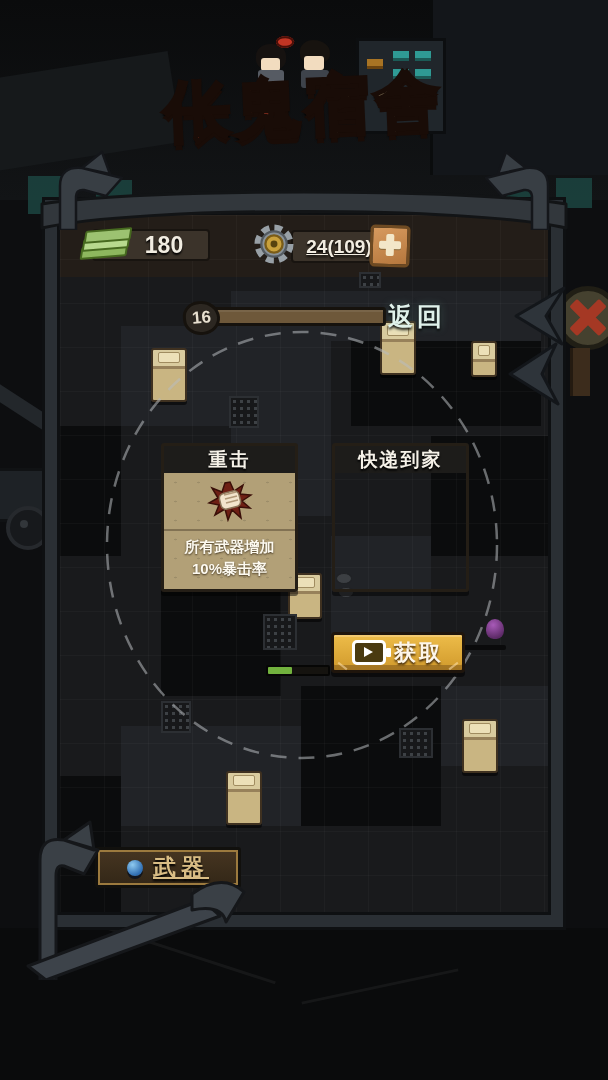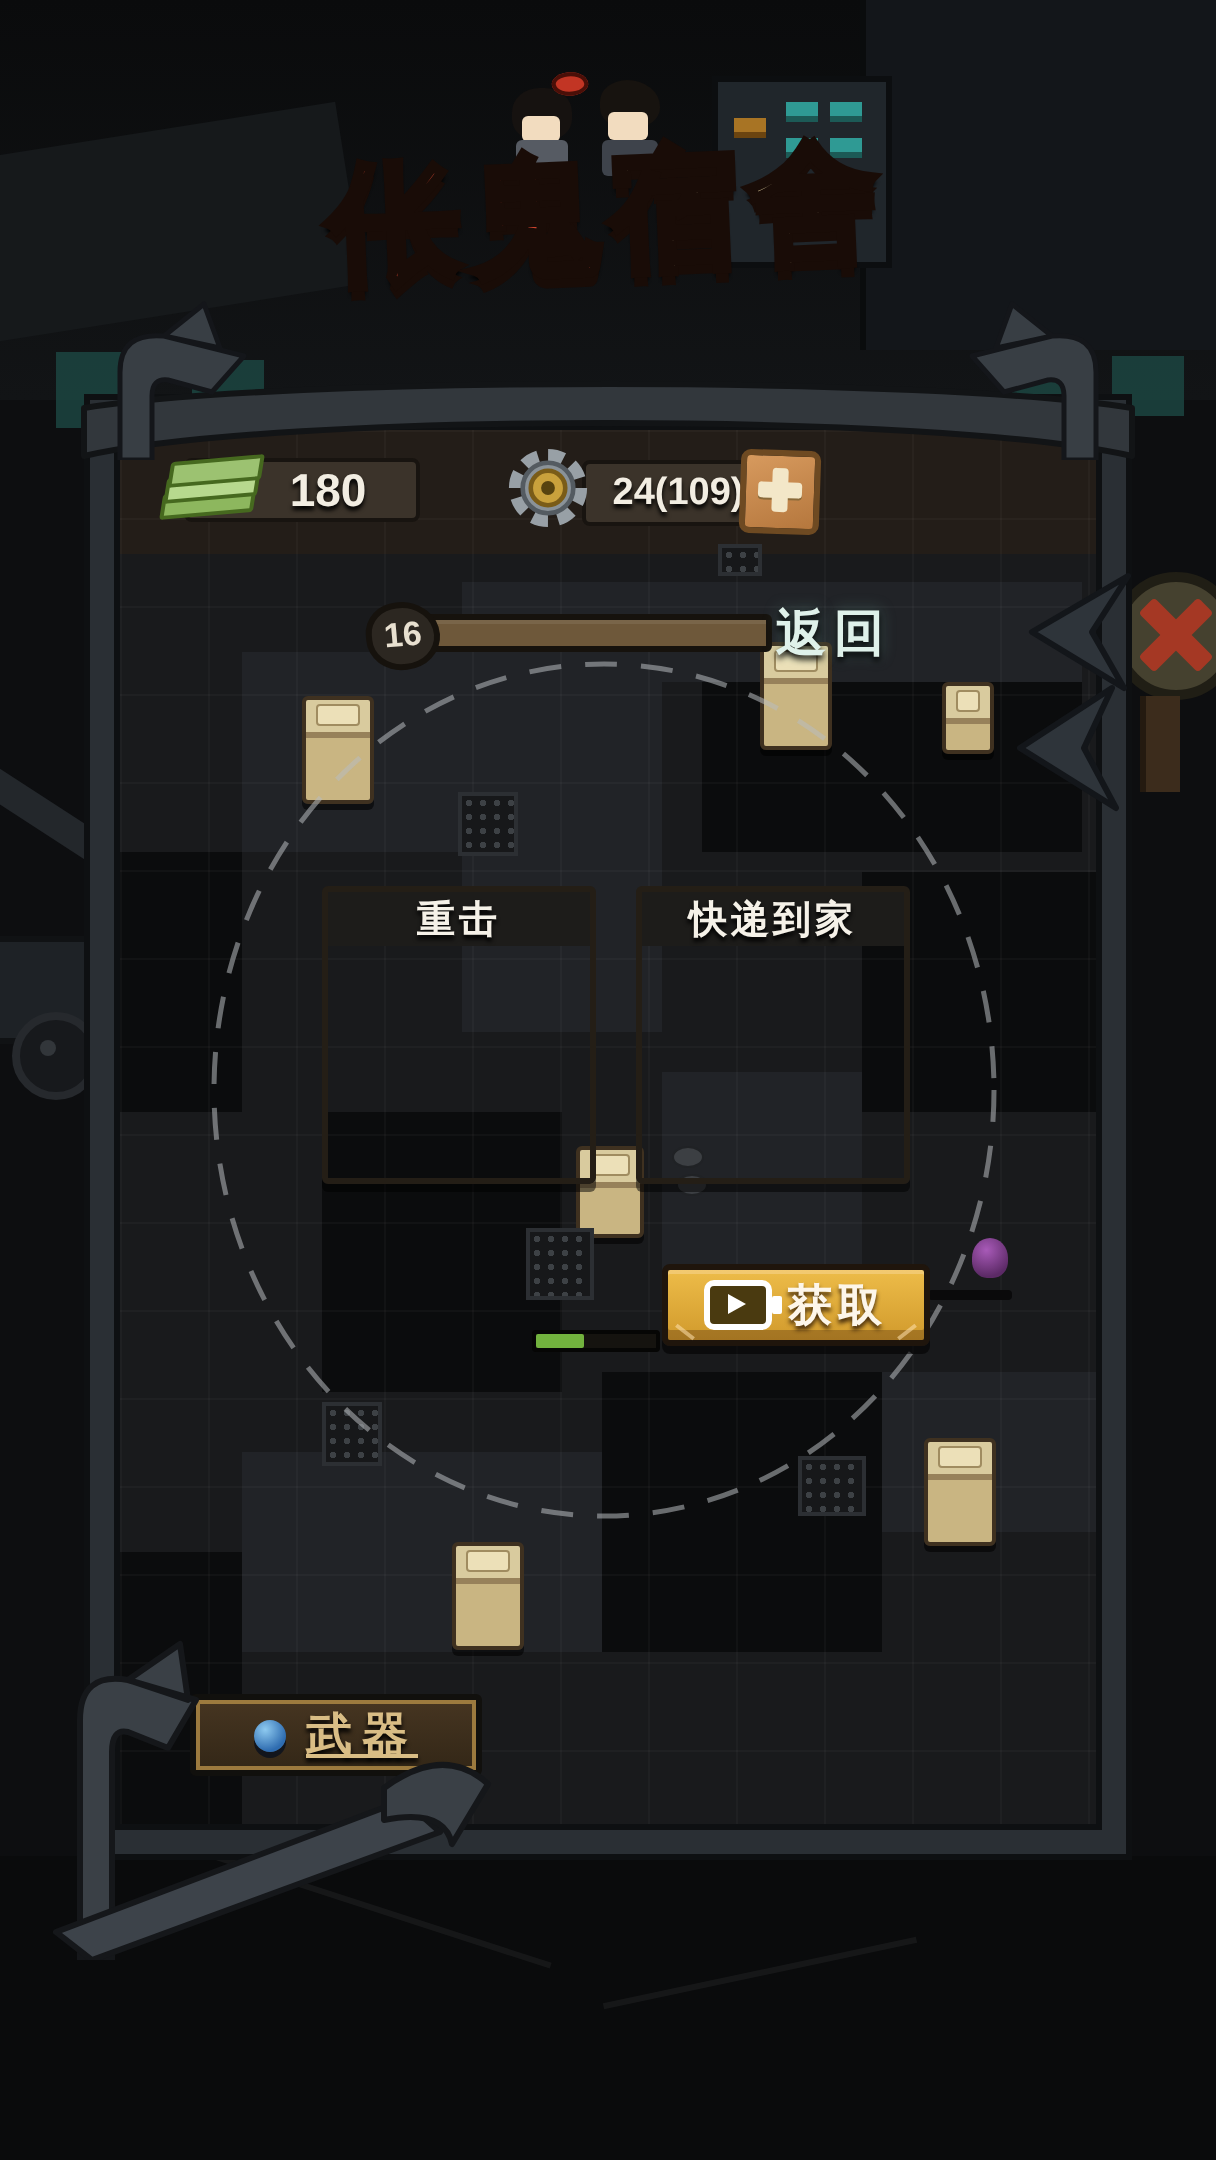--- a/index.html
+++ b/index.html
@@ -57,21 +57,21 @@
   .circle-svg{position:absolute;left:0;top:0;z-index:5;pointer-events:none;}
   
   .pill{position:absolute;background:#3b332a;border:2px solid #181410;border-radius:4px;
     color:#f2ede2;font-weight:bold;display:flex;align-items:center;justify-content:center;
     text-shadow:0 2px 2px #000;z-index:7;box-sizing:border-box;}
   .money-pill{left:92px;top:229px;width:118px;height:32px;font-size:23px;padding-left:26px;align-items:flex-end;}
   .money-icon{position:absolute;left:-16px;top:-4px;width:56px;height:40px;}
   .bill{position:absolute;width:46px;height:13px;background:#9cc271;border:2px solid #46691f;border-radius:2px;transform:skewX(-14deg) rotate(-5deg);box-sizing:border-box;}
   .bill.b2{background:#b7d98e;}
   .bill.b3{background:#8db75e;}
-  .gear-pill{left:291px;top:230px;width:88px;height:33px;font-size:19px;padding-left:8px;}
+  .gear-pill{left:291px;top:230px;width:88px;height:33px;font-size:19px;padding-left:8px;text-decoration:underline;}
   .gear-icon{position:absolute;left:251px;top:221px;width:46px;height:46px;z-index:8;}
   .plus-btn{position:absolute;left:370px;top:225px;width:40px;height:42px;z-index:7;
     background:linear-gradient(160deg,#d79a5e,#b5773d);border:3px solid #6e4a22;border-radius:5px;
     transform:rotate(2deg);box-sizing:border-box;cursor:pointer;}
   .plus-btn::before{content:'';position:absolute;left:6px;top:13px;width:22px;height:8px;background:#f3e7c8;border-radius:2px;box-shadow:0 1px 0 #8a6a3a;}
   .plus-btn::after{content:'';position:absolute;left:13px;top:6px;width:8px;height:22px;background:#f3e7c8;border-radius:2px;}
   .round-bar{position:absolute;left:204px;top:307px;width:182px;height:19px;background:#6e583a;
     border:3px solid #16120d;border-radius:3px;box-shadow:inset 0 2px 0 rgba(255,255,255,.08);z-index:6;box-sizing:border-box;}
   .round-badge{position:absolute;left:183px;top:301px;width:37px;height:34px;background:#2c2721;
     border:3px solid #16120d;border-radius:46% 54% 50% 50%;color:#e8e0d0;font-size:17px;font-weight:bold;
@@ -232,22 +232,32 @@
     <span>24(109)</span>
   </div>
   <div class="plus-btn"></div>
 
   <div class="round-bar"></div>
   <div class="round-badge">16</div>
   <div class="back-btn">返回</div>
 
   <div class="card card--tan" style="left:161px;text-align:center;">
     <div class="card-header">重击</div>
-  </div>
-  <div class="card card--orange" style="left:318px;">
+    <div class="card-body">
+      <div class="card-iconbox">
+        <svg width="46" height="42" viewBox="0 0 46 42">
+          <polygon points="23,2 27,11 36,5 33,14 44,15 35,21 43,28 32,27 34,38 25,30 21,40 18,29 8,35 12,25 2,23 11,18 5,8 15,12 18,3" fill="#6e1f14" stroke="#3a0f08" stroke-width="1.5"></polygon>
+          <rect x="13" y="12" width="20" height="16" rx="5" fill="#f2e4cc" stroke="#8a7458" stroke-width="1.5" transform="rotate(-14 23 20)"></rect>
+          <path d="M17,15 l12,-3 M18,19 l12,-3 M19,23 l12,-3" stroke="#b09878" stroke-width="1.5" fill="none" transform="rotate(0)"></path>
+        </svg>
+      </div>
+      <div class="card-desc">所有武器增加10%暴击率</div>
+    </div>
+  </div>
+  <div class="card card--orange" style="left:332px;">
     <div class="card-header">快递到家</div>
   </div>
 
   <div class="mini-bar">
     <div class="mini-fill"></div>
   </div>
   <div class="act-btn claim-btn">
     <span class="video-icon"></span>
     <span>获取</span>
   </div>

